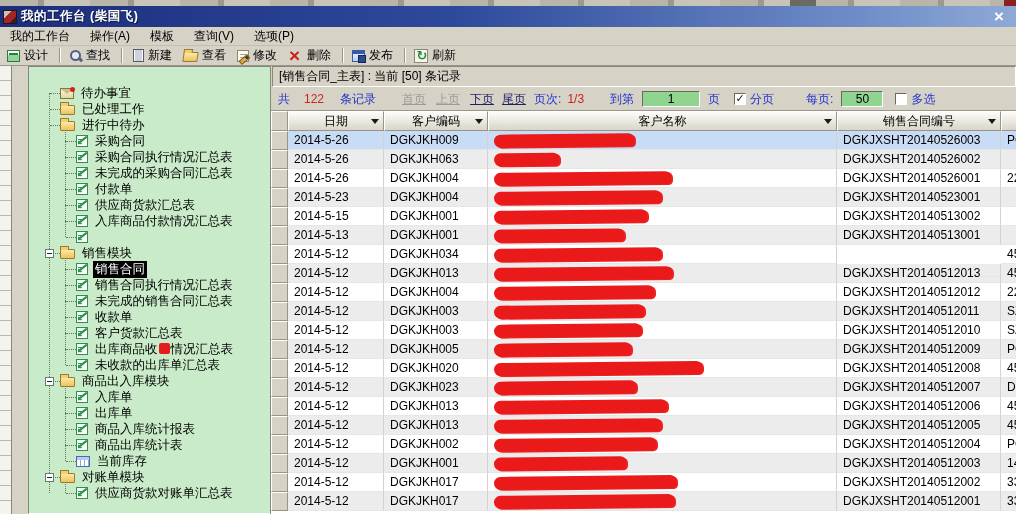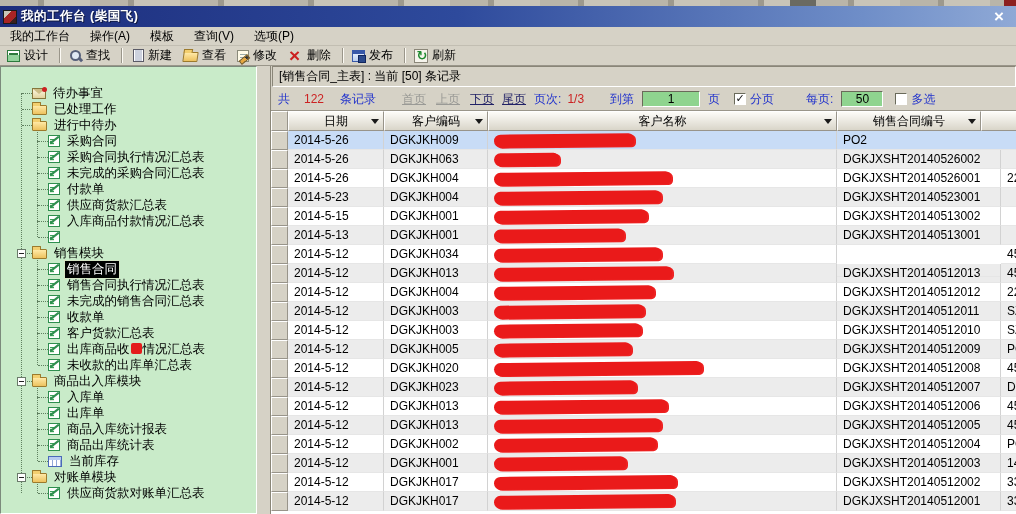--- a/index.html
+++ b/index.html
@@ -67,21 +67,21 @@
   .i-refresh { width:14px; height:14px; border:1px solid #8a8678; background:#f6f4ec; }
   .i-refresh::before { content:"↻"; position:absolute; left:1.5px; top:-2px; color:#1f8a2f;
     font-size:13px; font-weight:bold; }
 
   
   .left-sliver { position:absolute; left:0; top:66px; width:12px; height:448px; background:#f4f3ee;
     border-right:1px solid #8a8678;
     background-image:repeating-linear-gradient(180deg,transparent 0 14px,#b9b9b4 14px 15px); }
 
   
-  .tree-panel { position:absolute; left:0; top:66px; width:257px; height:448px;
+  .tree-panel { position:absolute; left:28px; top:66px; width:257px; height:448px;
     background:#c9ebc9; border:1px solid; border-color:#7c8a7c #ffffff #ffffff #7c8a7c;
     overflow:hidden; padding-top:18px; font-size:12.5px; }
   .tree-vline { position:absolute; left:20px; top:26px; height:400px; width:0;
     border-left:1px dotted #5f7f5f; }
   .tree-row { position:relative; height:16px; display:flex; align-items:center; white-space:nowrap; }
   .tree-row .stub { position:absolute; top:8px; border-top:1px dotted #5f7f5f; }
   .tree-row.lv0 .stub { left:21px; width:10px; }
   .tree-row.lv1 .stub { left:37px; width:10px; }
   .tree-row.lv1::after { content:""; position:absolute; left:36px; top:-8px; height:16px; width:0;
     border-left:1px dotted #5f7f5f; }
@@ -378,33 +378,34 @@
           <span class="arr"></span>
         </div>
         <div class="th" style="width: 104px;">
           <span>客户编码</span>
           <span class="arr"></span>
         </div>
         <div class="th" style="width: 349px;">
           <span>客户名称</span>
           <span class="arr"></span>
         </div>
-        <div class="th" style="width: 144px;">
+        <div class="th" style="width: 164px;">
           <span>销售合同编号</span>
           <span class="arr"></span>
         </div>
         <div class="th" style="width: 16px; flex: 1 1 auto; border-right: none;"></div>
       </div>
       <div class="trow selected">
         <div class="td rowhdr" style="width: 17px;"></div>
         <div class="td" style="width: 96px;">2014-5-26</div>
         <div class="td" style="width: 104px;">DGKJKH009</div>
         <div class="td" style="width: 349px;">
           <div class="redact" style="width: 140px;"></div>
         </div>
+        <div class="td" style="width: 164px;">DGKJXSHT20140526003</div>
         <div class="td" style="width: 16px; flex: 1 1 auto; border-right: none;">PO2</div>
       </div>
       <div class="trow even">
         <div class="td rowhdr" style="width: 17px;"></div>
         <div class="td" style="width: 96px;">2014-5-26</div>
         <div class="td" style="width: 104px;">DGKJKH063</div>
         <div class="td" style="width: 349px;">
           <div class="redact" style="width: 65px;"></div>
         </div>
         <div class="td" style="width: 164px;">DGKJXSHT20140526002</div>

